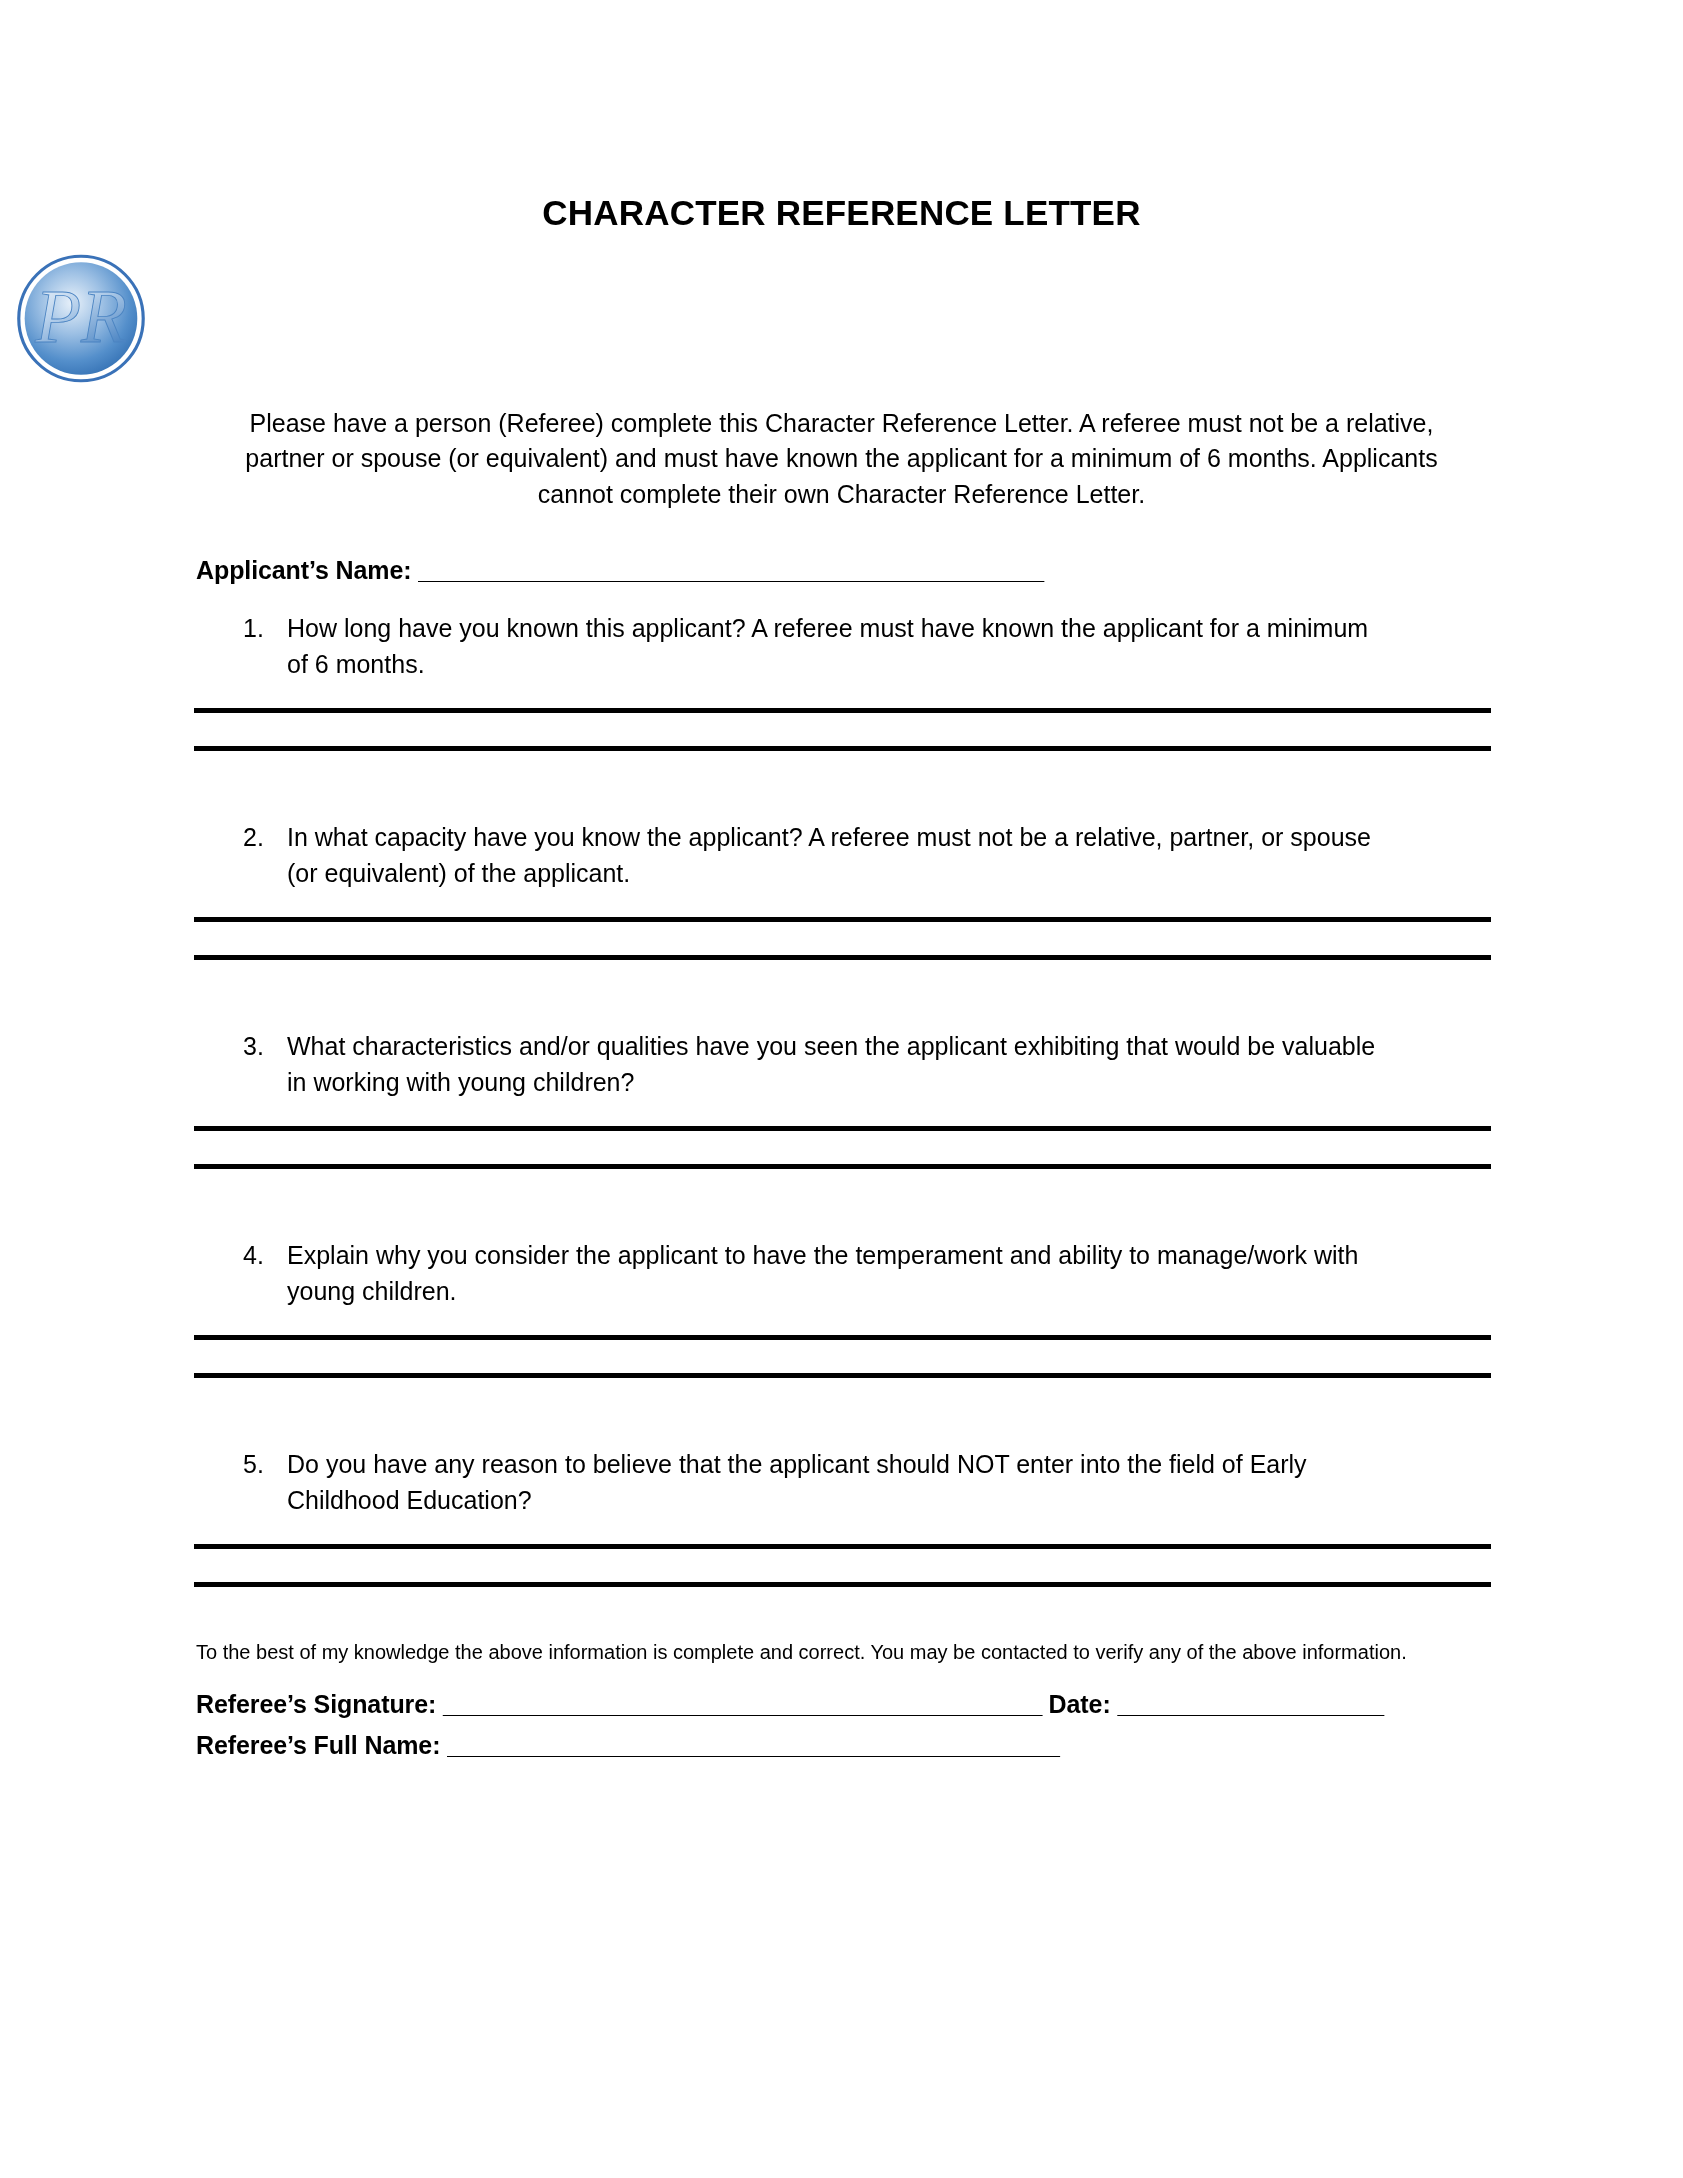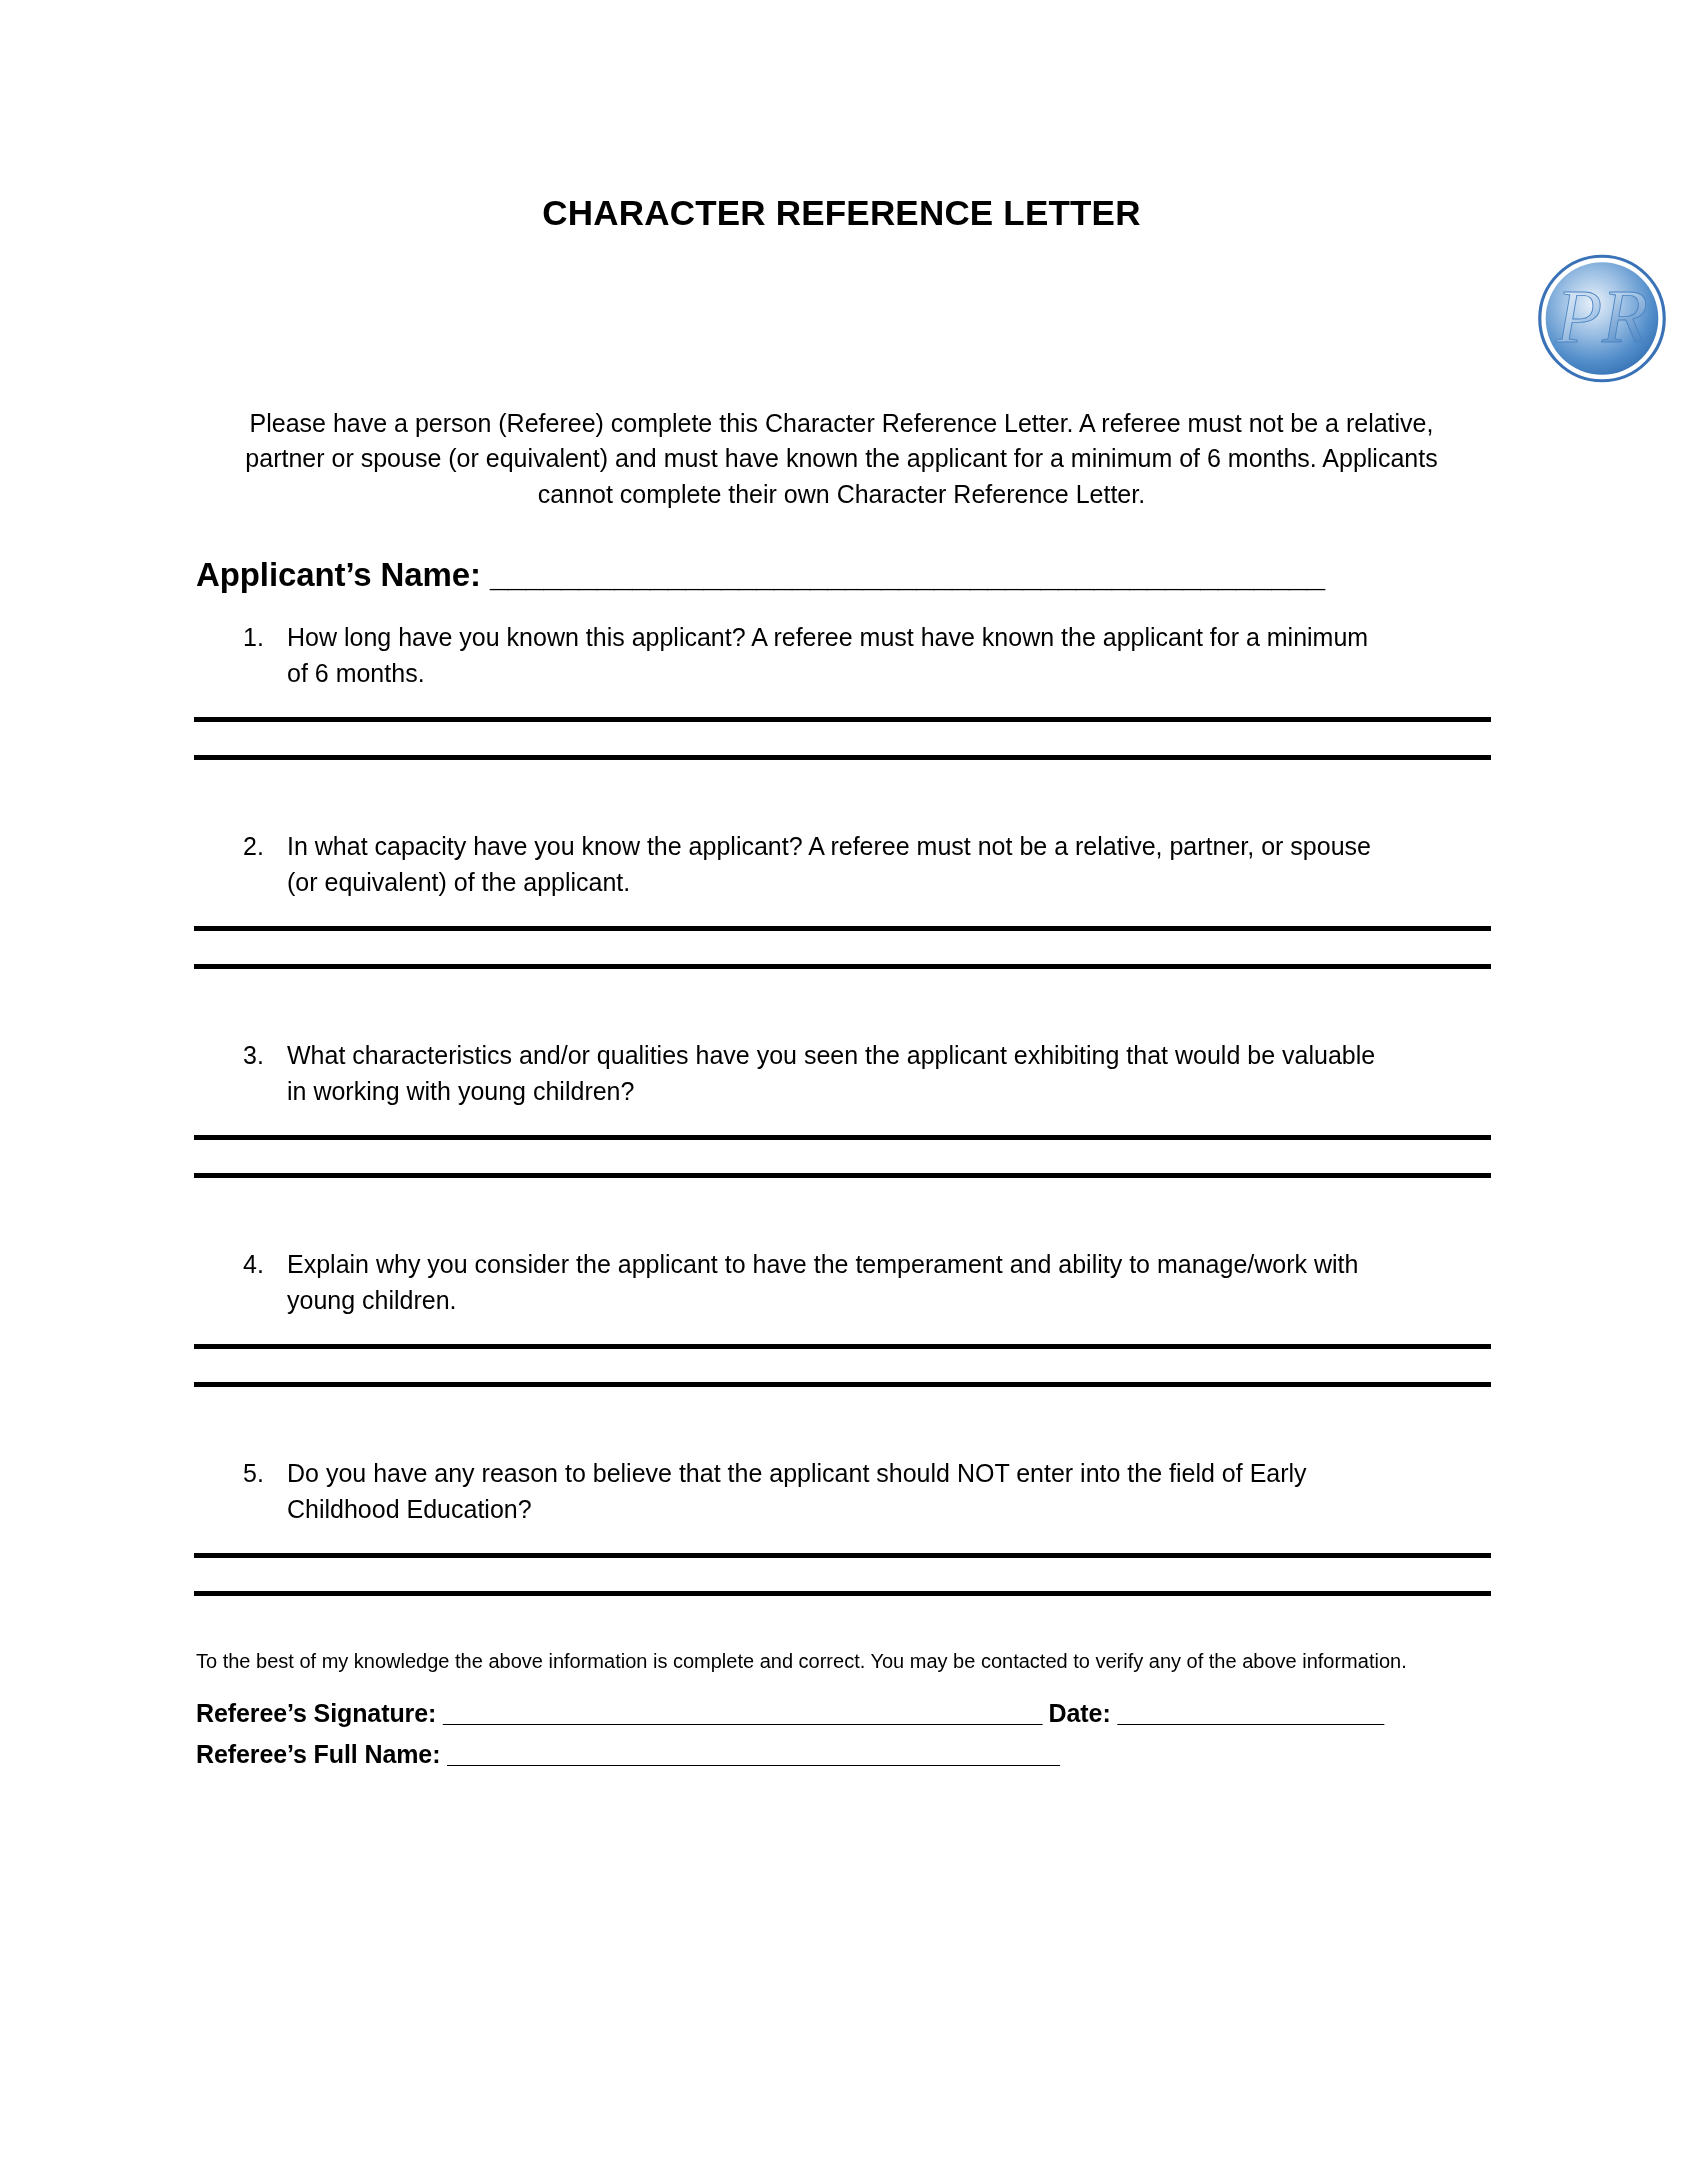--- a/index.html
+++ b/index.html
@@ -25,41 +25,41 @@
     font-size: 35px;
     font-weight: bold;
     letter-spacing: 0.2px;
     margin: 0;
     padding-top: 194px;
     line-height: 1.1;
   }
   
   .logo-wrap {
     display: flex;
-    justify-content: flex-end;
+    justify-content: flex-start;
     margin-top: 18px;
   }
   .seal {
     position: relative;
     width: 162px;
     height: 135px;
   }
   .seal svg { display: block; }
   
   .intro {
     margin: 20px auto 0 auto;
     width: 1213px;
     text-align: center;
     font-size: 25px;
     line-height: 1.42;
   }
   
   .applicant-row {
     margin: 44px 0 0 196px;
-    font-size: 33px;
+    font-size: 25px;
     font-weight: bold;
     white-space: nowrap;
     letter-spacing: -0.1px;
   }
   .applicant-row .underscores {
     font-weight: bold;
     letter-spacing: -0.6px;
   }
   
   .questions {

